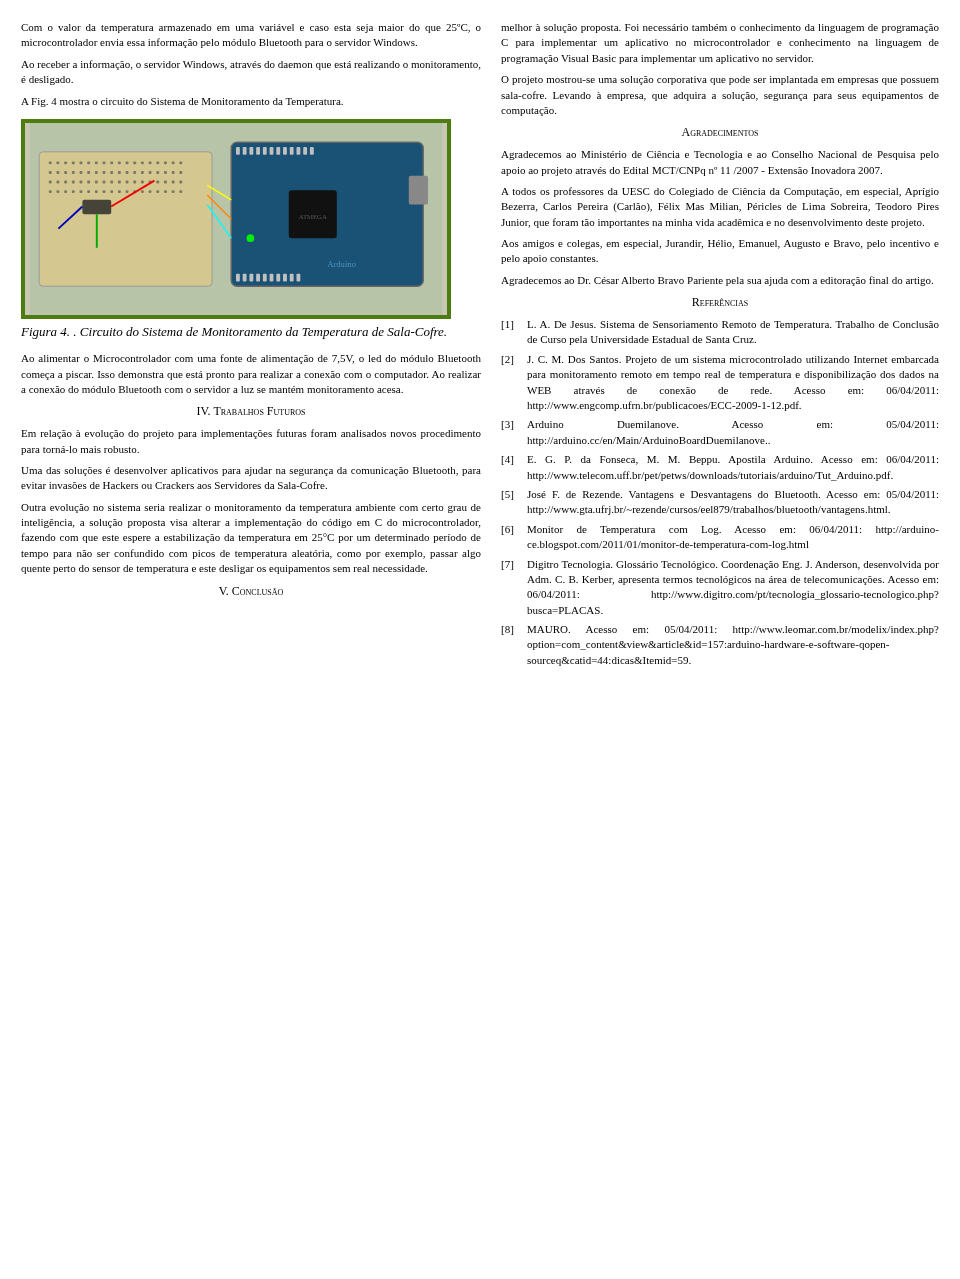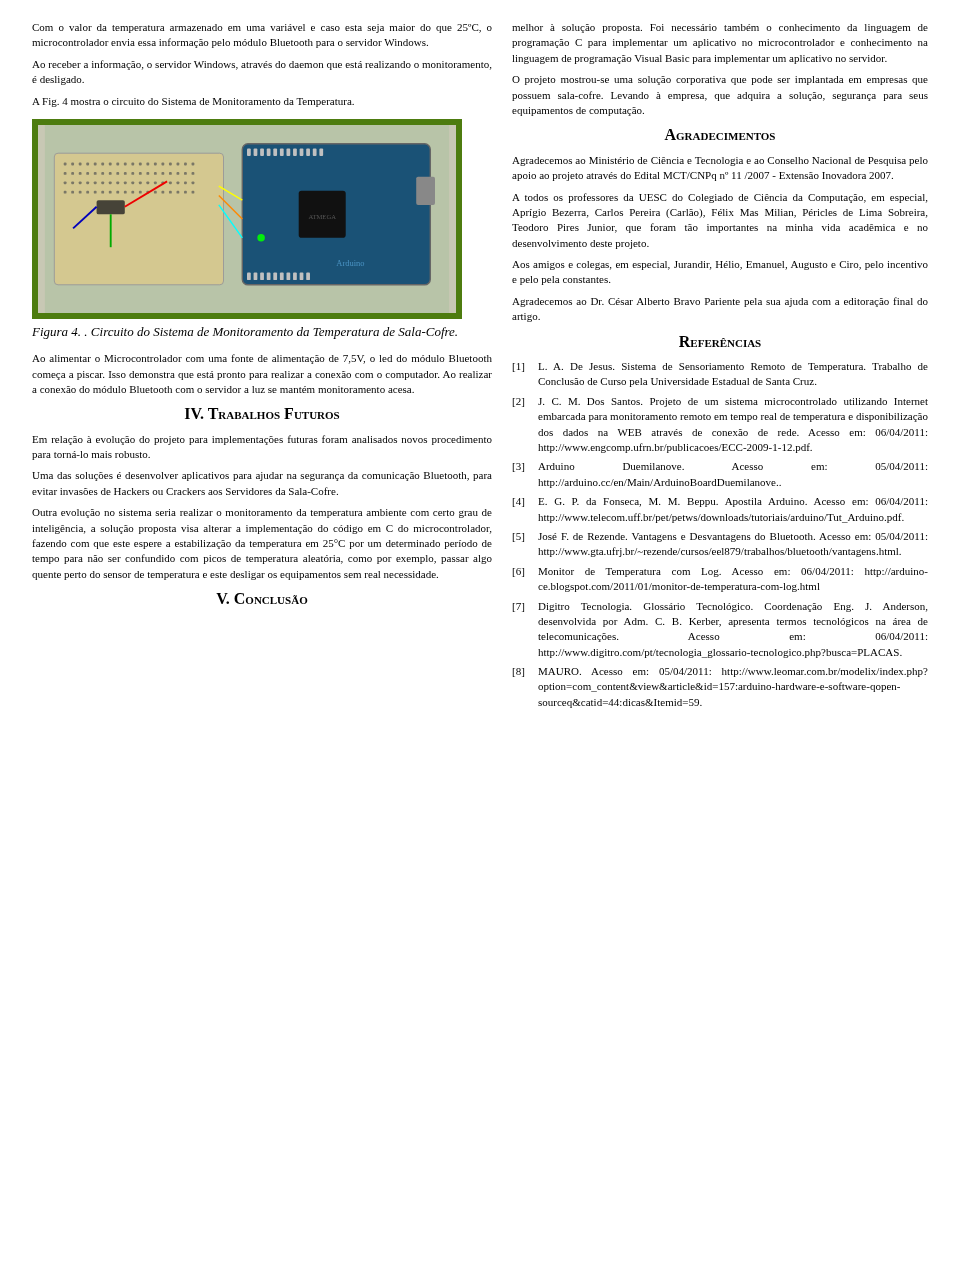--- a/index.html
+++ b/index.html
@@ -7,53 +7,53 @@
       font-family: "Times New Roman", Times, serif;
       font-size: 11px;
       line-height: 1.4;
       background: #fff;
       color: #000;
       width: 960px;
       min-height: 1279px;
     }
     .page {
       width: 960px;
-      padding: 20px 32px;
+      padding: 20px 21px;
     }
     .two-col {
       display: flex;
       gap: 20px;
     }
     .col-left {
       width: 460px;
       flex-shrink: 0;
     }
     .col-right {
       flex: 1;
     }
     p {
       text-align: justify;
       margin-bottom: 6px;
     }
     .section-heading {
       text-align: center;
       font-variant: small-caps;
-      font-size: 16px;
-      font-weight: bold;
+      font-size: 12px;
+      font-weight: normal;
       margin: 4px 0 6px 0;
     }
     .figure-container {
       margin: 10px 0;
       text-align: center;
     }
     .figure-img {
       width: 430px;
       height: 200px;
       background: #c8c8b4;
-      border: 6px solid #4d7c0f;
+      border: 4px solid #4d7c0f;
       display: flex;
       align-items: center;
       justify-content: center;
       position: relative;
       overflow: hidden;
     }
     .figure-img svg {
       width: 100%;
       height: 100%;
     }
@@ -235,21 +235,21 @@
 
     <div class="col-right">
 
       <p>melhor à solução proposta. Foi necessário também o conhecimento da linguagem de programação C para implementar um aplicativo no microcontrolador e conhecimento na linguagem de programação Visual Basic para implementar um aplicativo no servidor.</p>
       <p>O projeto mostrou-se uma solução corporativa que pode ser implantada em empresas que possuem sala-cofre. Levando à empresa, que adquira a solução, segurança para seus equipamentos de computação.</p>
 
       <div class="section-heading">Agradecimentos</div>
 
       <p>Agradecemos ao Ministério de Ciência e Tecnologia e ao Conselho Nacional de Pesquisa pelo apoio ao projeto através do Edital MCT/CNPq nº 11 /2007 - Extensão Inovadora 2007.</p>
       <p>A todos os professores da UESC do Colegiado de Ciência da Computação, em especial, Aprígio Bezerra, Carlos Pereira (Carlão), Félix Mas Milian, Péricles de Lima Sobreira, Teodoro Pires Junior, que foram tão importantes na minha vida acadêmica e no desenvolvimento deste projeto.</p>
-      <p>Aos amigos e colegas, em especial, Jurandir, Hélio, Emanuel, Augusto e Ciro, pelo incentivo e pelo pela constantes.</p>
+      <p>Aos amigos e colegas, em especial, Jurandir, Hélio, Emanuel, Augusto e Bravo, pelo incentivo e pelo apoio constantes.</p>
       <p>Agradecemos ao Dr. César Alberto Bravo Pariente pela sua ajuda com a editoração final do artigo.</p>
 
       <div class="section-heading">Referências</div>
 
       <div id="ref-list">
           <div class="ref-item">
             <span class="ref-num">[1]</span>
             <span>L. A. De Jesus. Sistema de Sensoriamento Remoto de Temperatura. Trabalho de Conclusão de Curso pela Universidade Estadual de Santa Cruz.</span>
           </div>
           <div class="ref-item">

